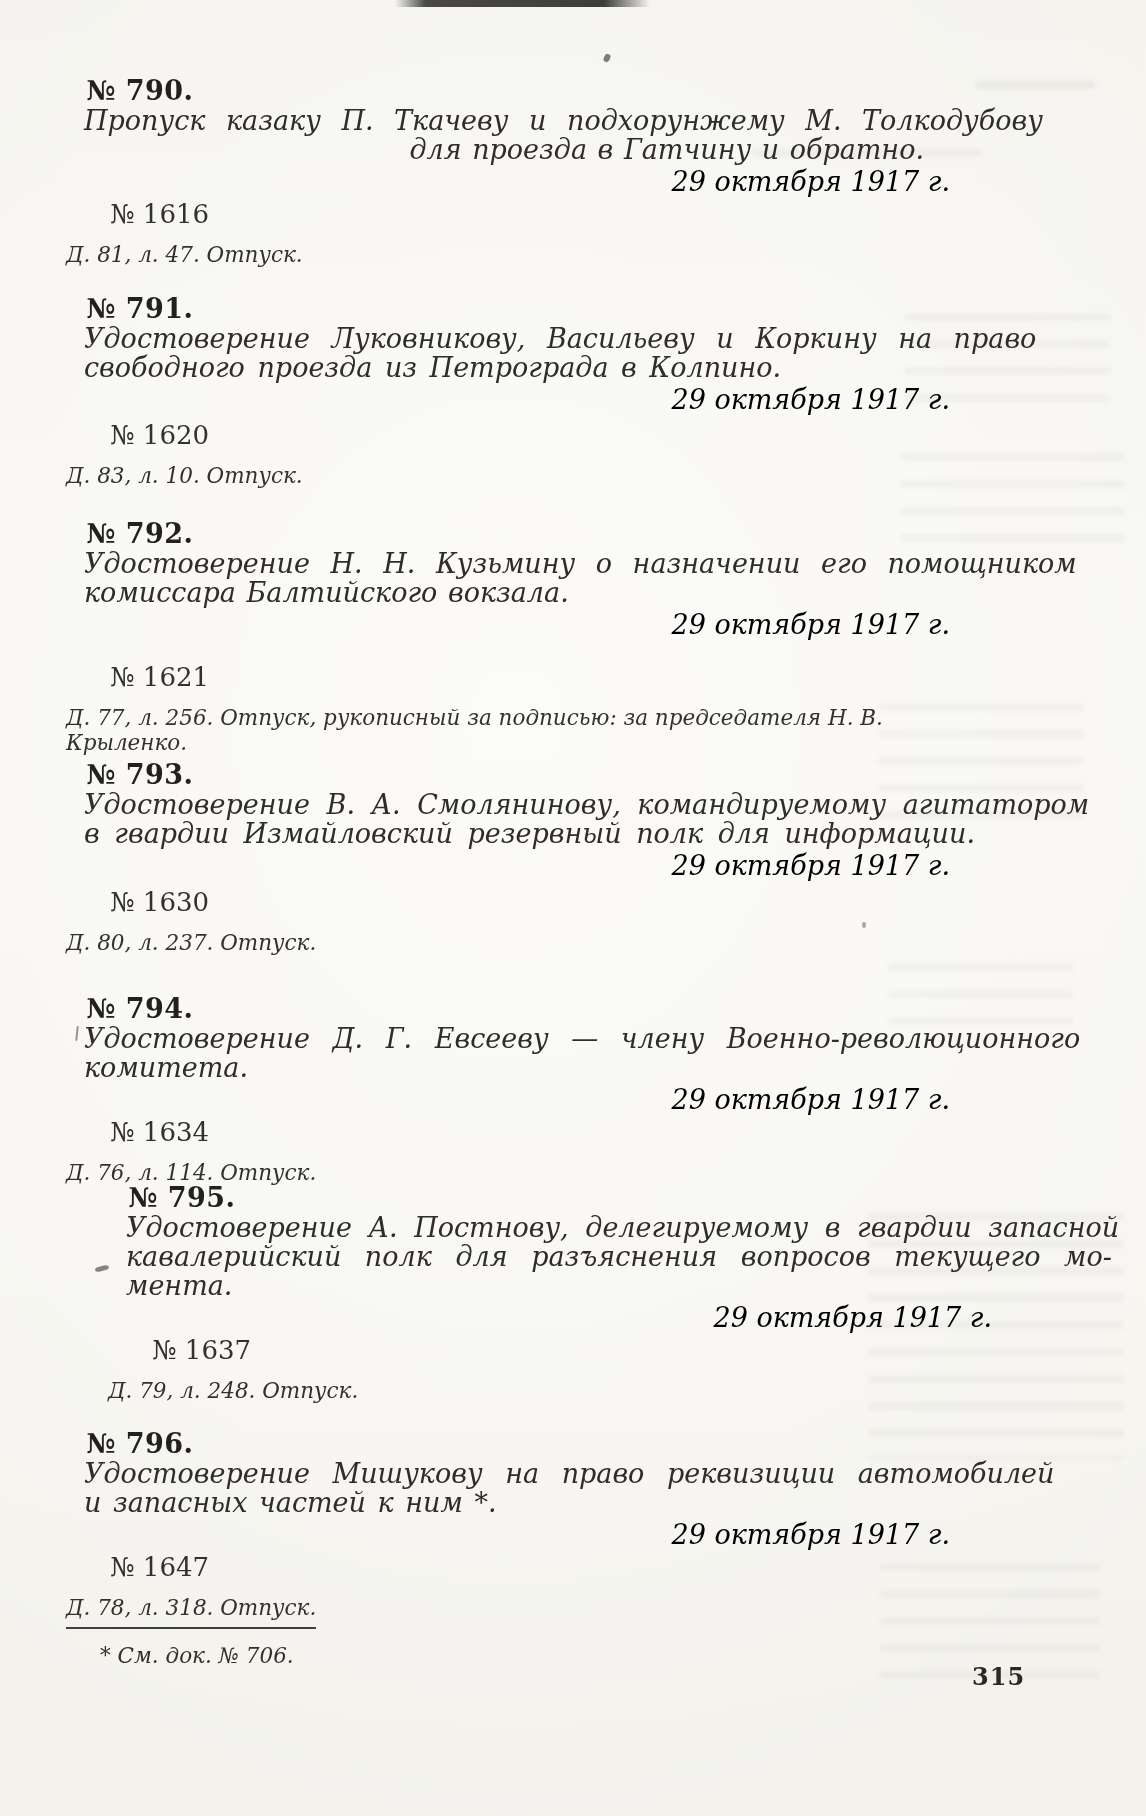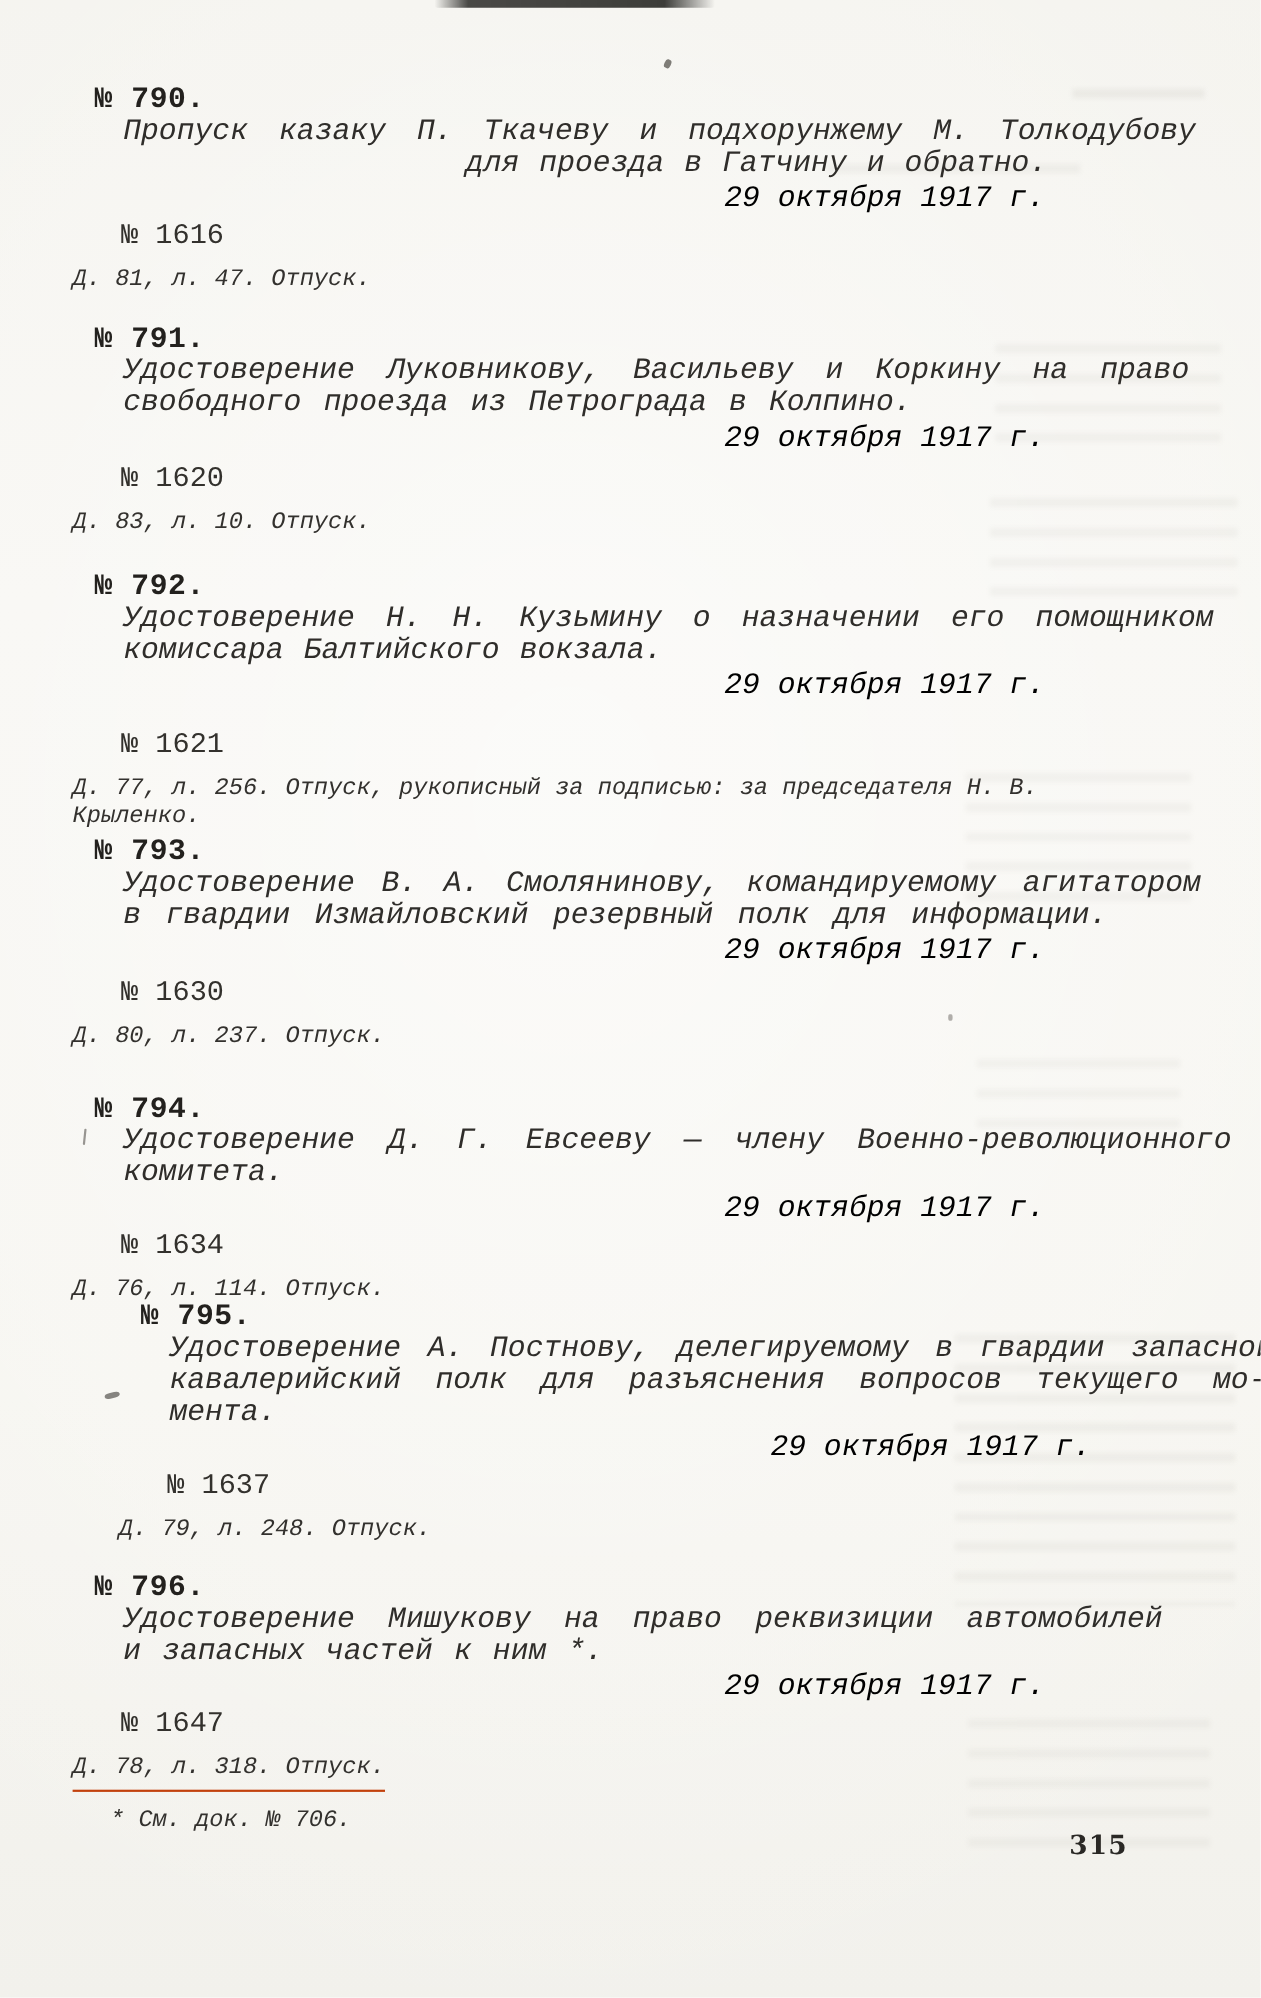--- a/index.html
+++ b/index.html
@@ -6,28 +6,28 @@
   body{
     width:1146px;height:1816px;position:relative;overflow:hidden;
     font-family:"DejaVu Serif","Liberation Serif",serif;
     background:
       radial-gradient(ellipse 120% 90% at 45% 40%, rgba(255,255,255,.55), rgba(255,255,255,0) 70%),
       linear-gradient(180deg,#f4f3ee 0%,#f7f6f2 30%,#f6f5f0 70%,#f2f1ec 100%);
     color:#2e2c29;
   }
   .page{position:absolute;inset:0;}
 
-  .entry{position:absolute;left:0;width:952px;font-family:Liberation Mono, monospace;}
+  .entry{position:absolute;left:0;width:952px;}
   .no{margin-left:86px;font-size:27px;font-weight:bold;line-height:30px;color:#23211e;letter-spacing:.5px;}
-  .title{margin-left:112px;width:840px;}
+  .title{margin-left:84px;width:840px;}
   .title .line{font-size:27px;font-style:italic;line-height:29px;white-space:nowrap;color:#2f2d2a;}
   .date{width:950px;text-align:right;font-size:27px;font-style:italic;line-height:29px;margin-top:3px;color:#000000;}
   .num{margin-left:110px;font-size:26px;line-height:29px;margin-top:4px;color:#33312d;}
   .ref{margin-left:66px;font-size:21.5px;font-style:italic;line-height:25px;margin-top:13px;color:#33312e;}
-  .ref.underlined .ref-text{display:inline-block;border-bottom:2px solid #c2410c;padding-bottom:7px;}
+  .ref.underlined .ref-text{display:inline-block;border-bottom:2px solid #404040;padding-bottom:7px;}
   .footnote{margin-left:100px;font-size:21.5px;font-style:italic;line-height:25px;margin-top:14px;color:#33312e;}
 
   
   .e0 .l1{word-spacing:12px;} .e0 .l2{word-spacing:2px;text-align:right;}
   .e1 .l1{word-spacing:13px;} .e1 .l2{word-spacing:4px;}
   .e2 .l1{word-spacing:12px;} .e2 .l2{word-spacing:2px;}
   .e3 .l1{word-spacing:8px;}  .e3 .l2{word-spacing:6px;}
   .e4 .l1{word-spacing:14px;}
   .e5 .l1{word-spacing:8px;}  .e5 .l2{word-spacing:15px;}
   .e6 .l1{word-spacing:14px;} .e6 .l2{word-spacing:3px;}

